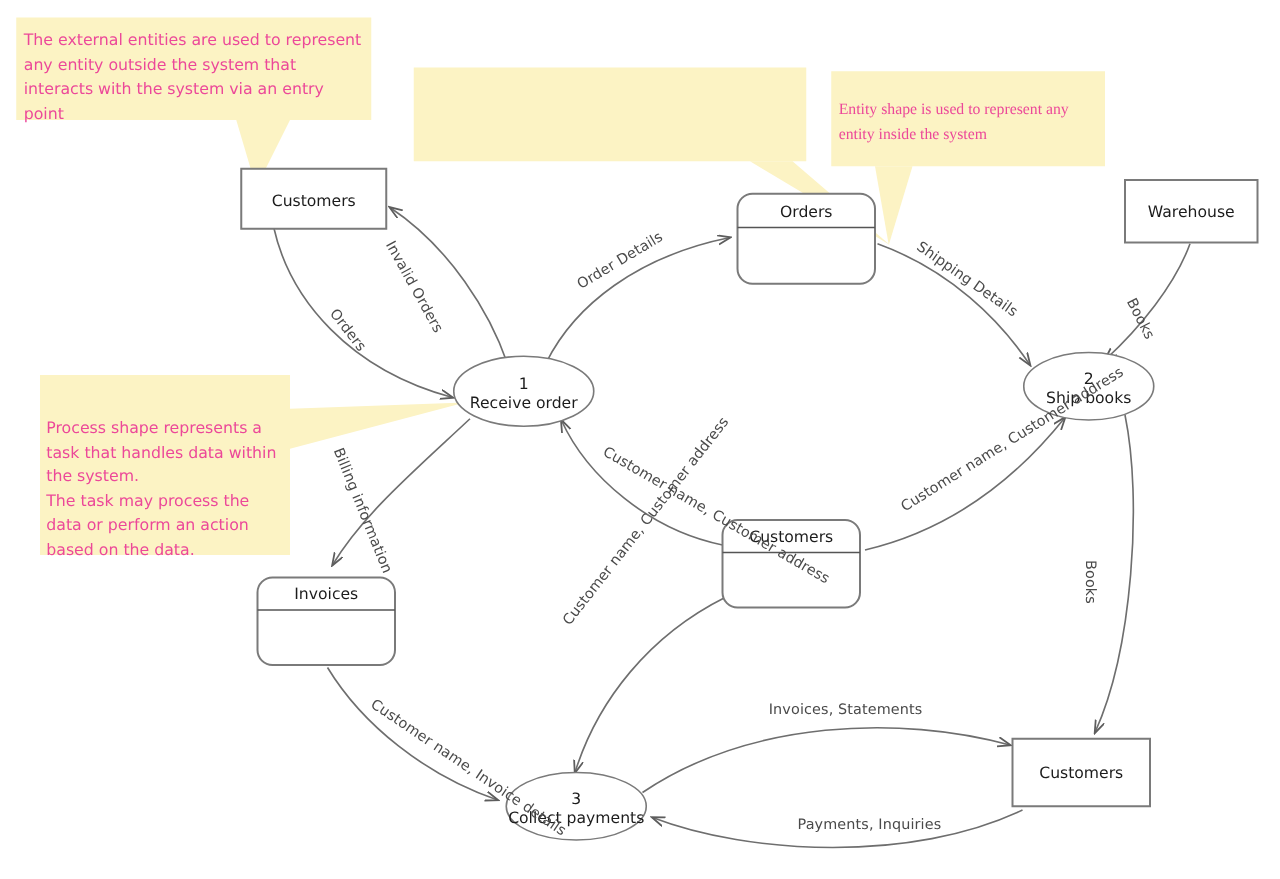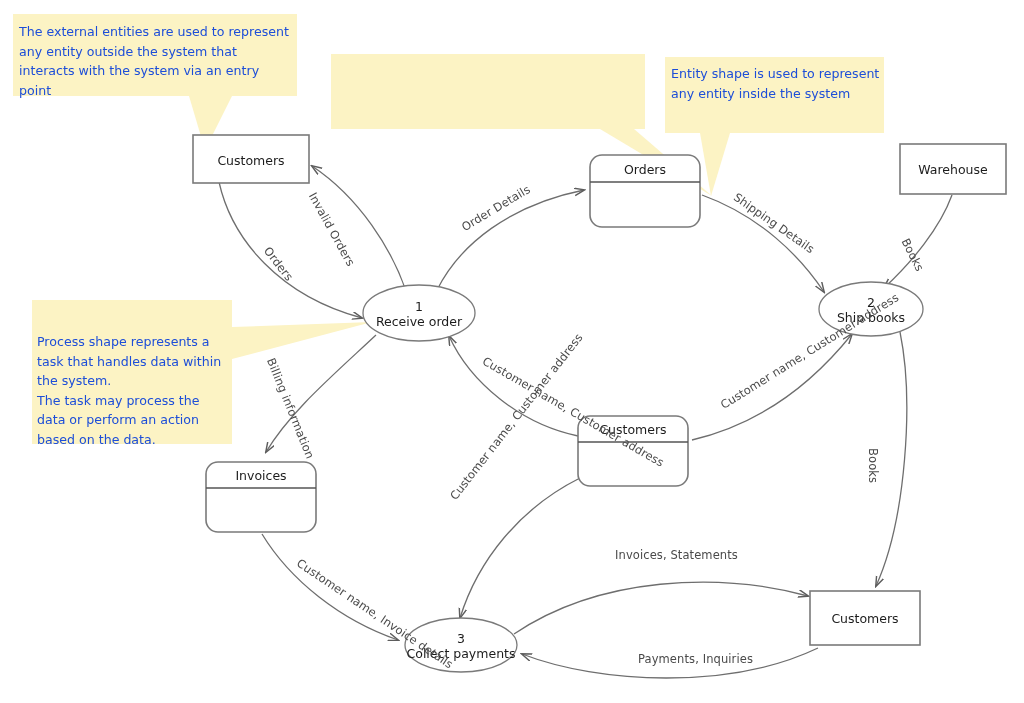--- a/index.html
+++ b/index.html
@@ -70,21 +70,21 @@
     font-size: 11.5px;
     color: #4a4a4a;
     white-space: nowrap;
     line-height: 1.25;
     letter-spacing: 0.1px;
   }
   .callout-text {
     position: absolute;
     font-family: "DejaVu Sans", "Liberation Sans", sans-serif;
     font-size: 12.6px;
-    color: #1d4ed8;
+    color: #ec4899;
     line-height: 1.55;
     white-space: pre-line;
   }
 </style>
 </head>
 <body>
 
 <div id="canvas">
 
   <svg class="layer" viewBox="0 0 1024 703">
@@ -185,21 +185,21 @@
     <g>
       <ellipse class="shape-ellipse" cx="461" cy="645" rx="56" ry="27"></ellipse>
       <text class="proc-num" x="461" y="643">3</text>
       <text class="proc-num" x="461" y="658">Collect payments</text>
     </g>
   </svg>
 
   <div class="callout-text" style="left:19px; top:22px; width:276px;">The external entities are used to represent any entity outside the system that interacts with the system via an entry point</div>
 
 
-  <div class="callout-text" style="left:671px; top:64px; width:210px;">Entity shape is used to represent any entity inside the system</div>
+  <div class="callout-text" style="left:671px; top:78px; width:210px;font-family:Liberation Serif, serif;">Entity shape is used to represent any entity inside the system</div>
 
   <div class="callout-text" style="left:37px; top:312px; width:192px;margin-top:20px;">Process shape represents a task that handles data within the system.
 The task may process the data or perform an action based on the data.</div>
 
   <div class="flow-label" style="left:318px; top:190px; transform:rotate(61deg); transform-origin:left top;">Invalid Orders</div>
 
   <div class="flow-label" style="left:272px; top:244px; transform:rotate(52deg); transform-origin:left top;">Orders</div>
 
   <div class="flow-label" style="left:459px; top:222px; transform:rotate(-31deg); transform-origin:left top;">Order Details</div>
 
@@ -216,19 +216,19 @@
   <div class="flow-label" style="left:447px; top:494px; transform:rotate(-52deg); transform-origin:left top;">Customer name,
 Customer address</div>
 
   <div class="flow-label" style="left:277px; top:356px; transform:rotate(68deg); transform-origin:left top;">Billing information</div>
 
   <div class="flow-label" style="left:302px; top:556px; transform:rotate(34deg); transform-origin:left top;">Customer name,
 Invoice details</div>
 
   <div class="flow-label" style="left:880px; top:448px; transform:rotate(90deg); transform-origin:left top;">Books</div>
 
-  <div class="flow-label" style="left:615px; top:548px; text-align:center;">Invoices,
+  <div class="flow-label" style="left:615px; top:560px; text-align:center;">Invoices,
 Statements</div>
 
   <div class="flow-label" style="left:638px; top:652px; text-align:right;">Payments,
 Inquiries</div>
 
 </div>
 
 </body></html>

